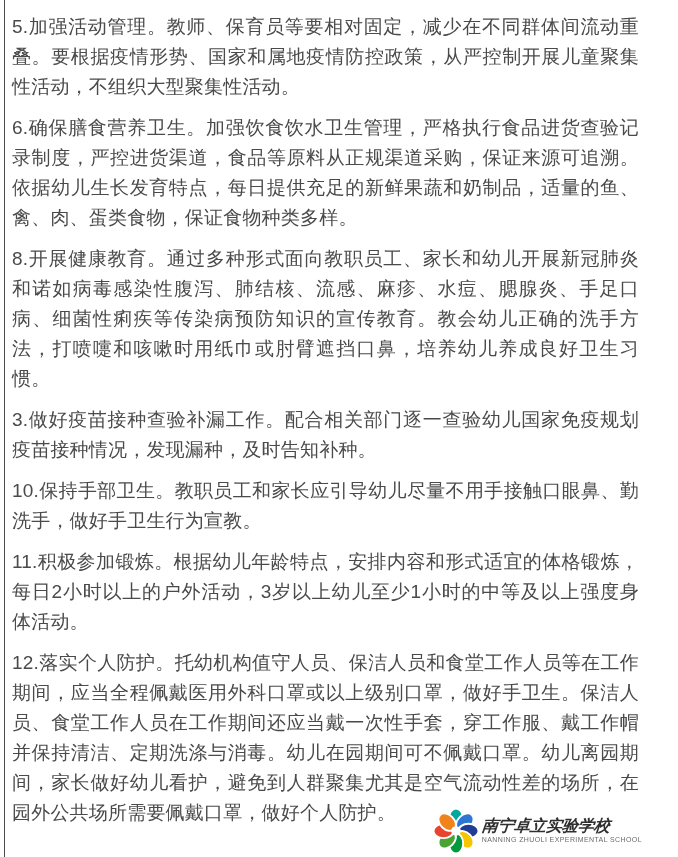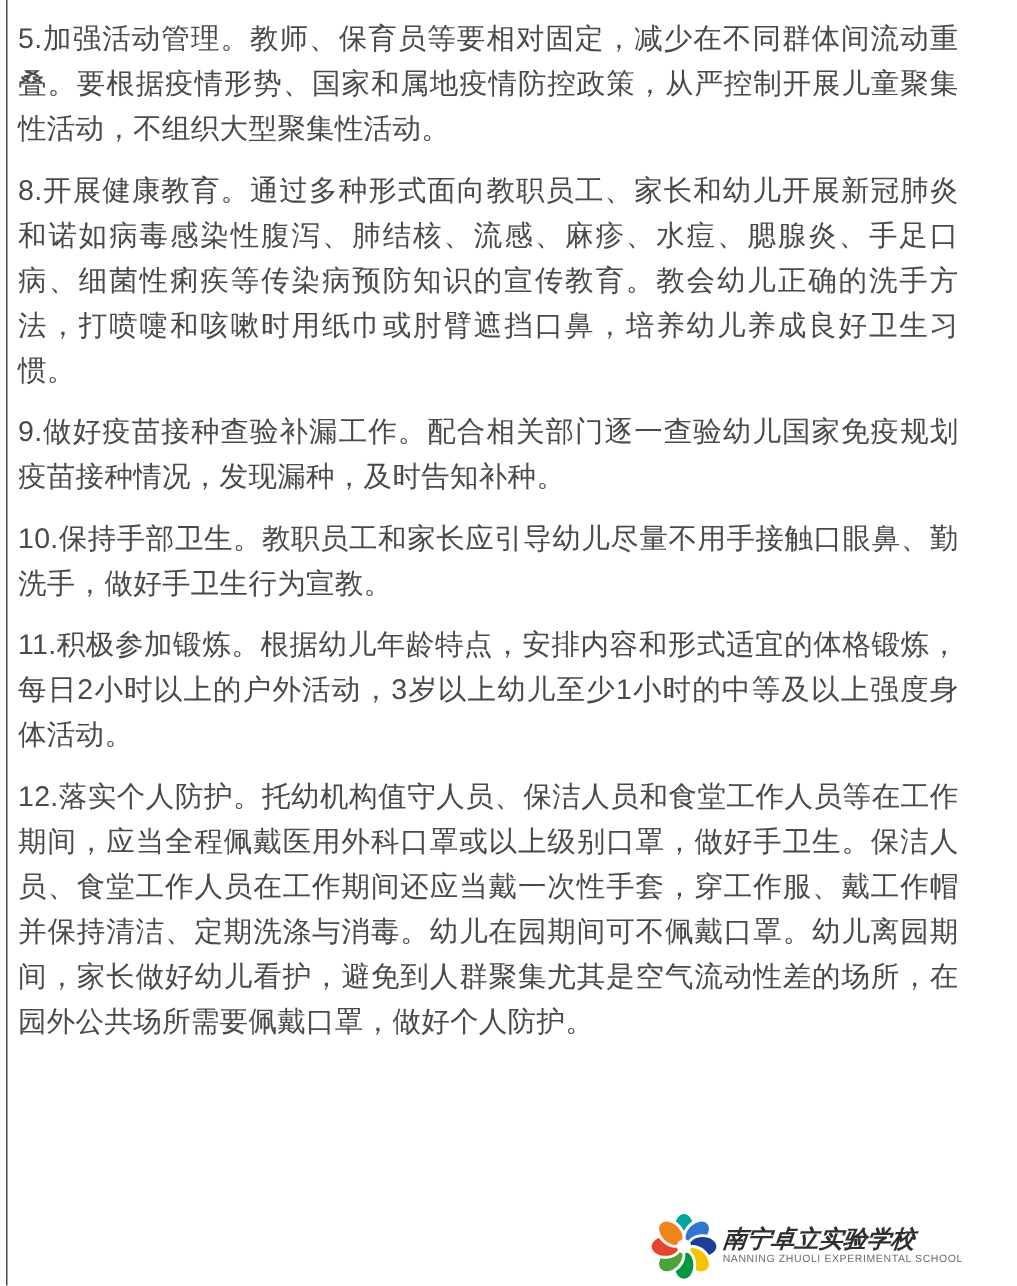--- a/index.html
+++ b/index.html
@@ -54,22 +54,23 @@
     white-space:nowrap;
   }
 </style>
 </head>
 <body>
 
 <div class="page">
 
   <div class="doc-text">
     <p>5.加强活动管理。教师、保育员等要相对固定，减少在不同群体间流动重叠。要根据疫情形势、国家和属地疫情防控政策，从严控制开展儿童聚集性活动，不组织大型聚集性活动。</p>
+    <p>6.确保膳食营养卫生。加强饮食饮水卫生管理，严格执行食品进货查验记录制度，严控进货渠道，食品等原料从正规渠道采购，保证来源可追溯。依据幼儿生长发育特点，每日提供充足的新鲜果蔬和奶制品，适量的鱼、禽、肉、蛋类食物，保证食物种类多样。</p>
     <p>8.开展健康教育。通过多种形式面向教职员工、家长和幼儿开展新冠肺炎和诺如病毒感染性腹泻、肺结核、流感、麻疹、水痘、腮腺炎、手足口病、细菌性痢疾等传染病预防知识的宣传教育。教会幼儿正确的洗手方法，打喷嚏和咳嗽时用纸巾或肘臂遮挡口鼻，培养幼儿养成良好卫生习惯。</p>
-    <p>9.做好疫苗接种查验补漏工作。配合相关部门逐一查验幼儿国家免疫规划疫苗接种情况，发现漏种，及时告知补种。</p>
+    <p>3.做好疫苗接种查验补漏工作。配合相关部门逐一查验幼儿国家免疫规划疫苗接种情况，发现漏种，及时告知补种。</p>
     <p>10.保持手部卫生。教职员工和家长应引导幼儿尽量不用手接触口眼鼻、勤洗手，做好手卫生行为宣教。</p>
     <p>11.积极参加锻炼。根据幼儿年龄特点，安排内容和形式适宜的体格锻炼，每日2小时以上的户外活动，3岁以上幼儿至少1小时的中等及以上强度身体活动。</p>
     <p>12.落实个人防护。托幼机构值守人员、保洁人员和食堂工作人员等在工作期间，应当全程佩戴医用外科口罩或以上级别口罩，做好手卫生。保洁人员、食堂工作人员在工作期间还应当戴一次性手套，穿工作服、戴工作帽并保持清洁、定期洗涤与消毒。幼儿在园期间可不佩戴口罩。幼儿离园期间，家长做好幼儿看护，避免到人群聚集尤其是空气流动性差的场所，在园外公共场所需要佩戴口罩，做好个人防护。</p>
 
   </div>
 
   <div class="school-logo">
     <svg width="46" height="48" viewBox="0 0 48 50">
       <g>
         <ellipse cx="24" cy="13" rx="7.5" ry="10.5" stroke="#ffffff" stroke-width="2" transform="rotate(0 24 26)" fill="#00a79d"></ellipse>

